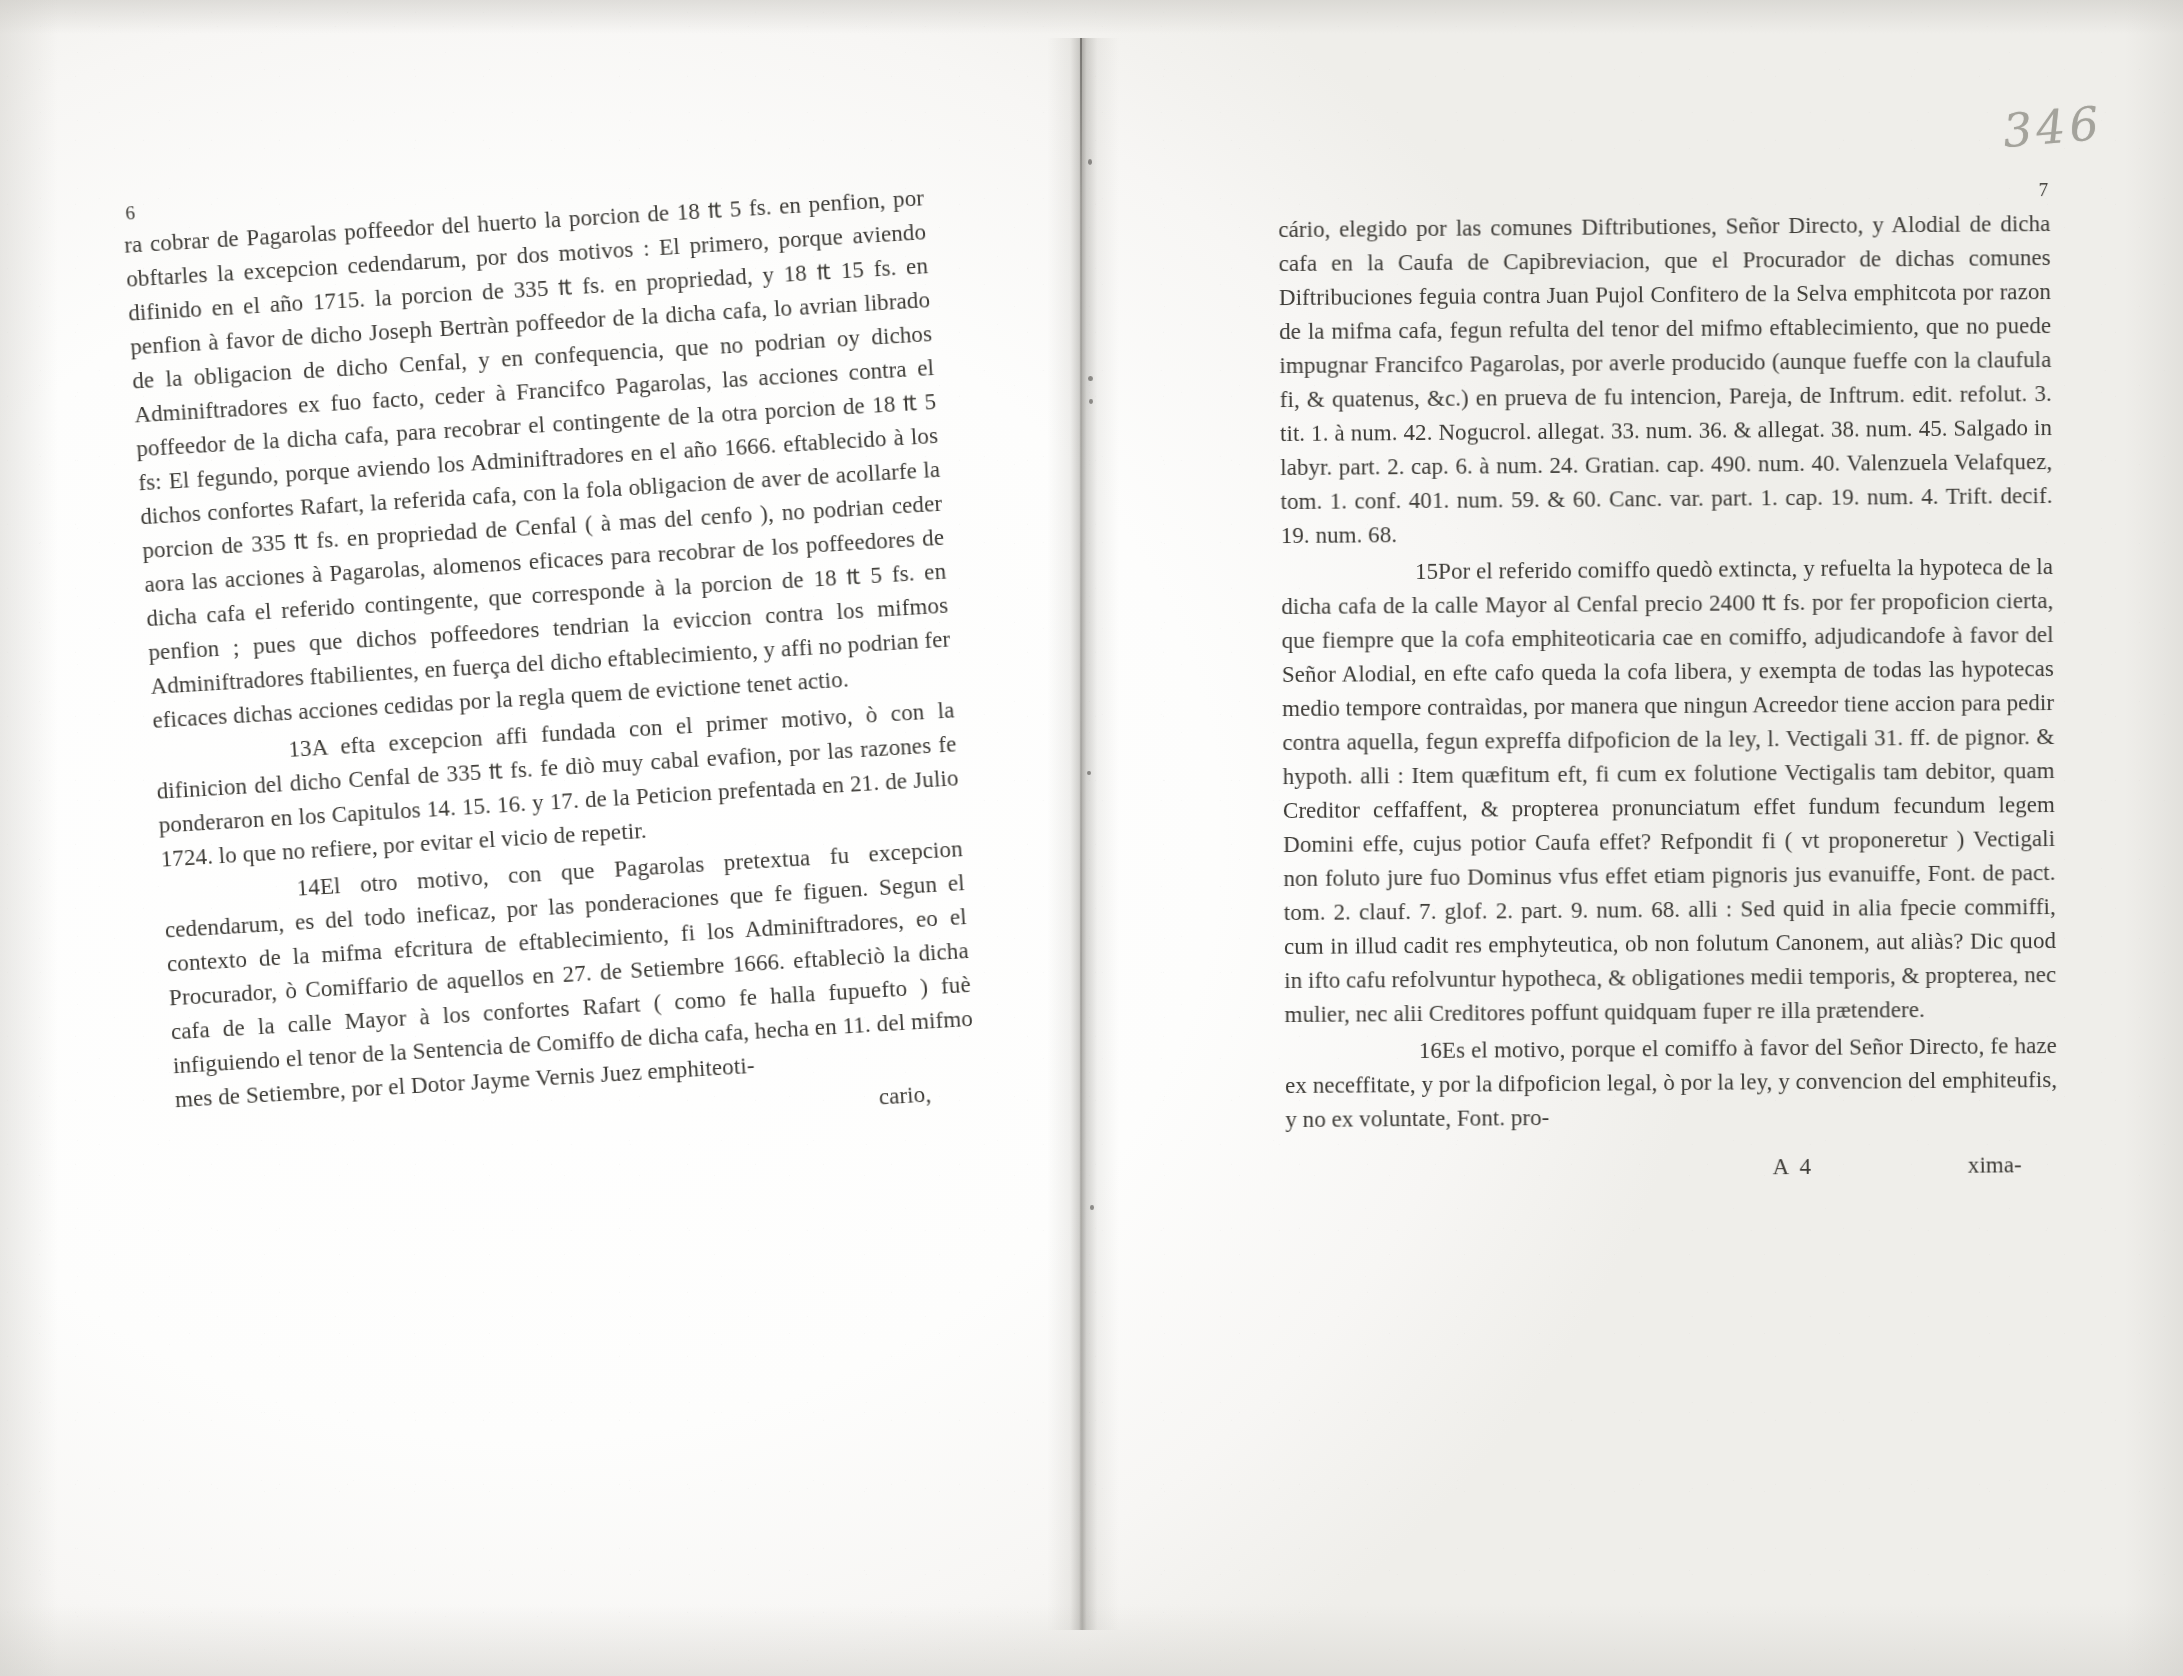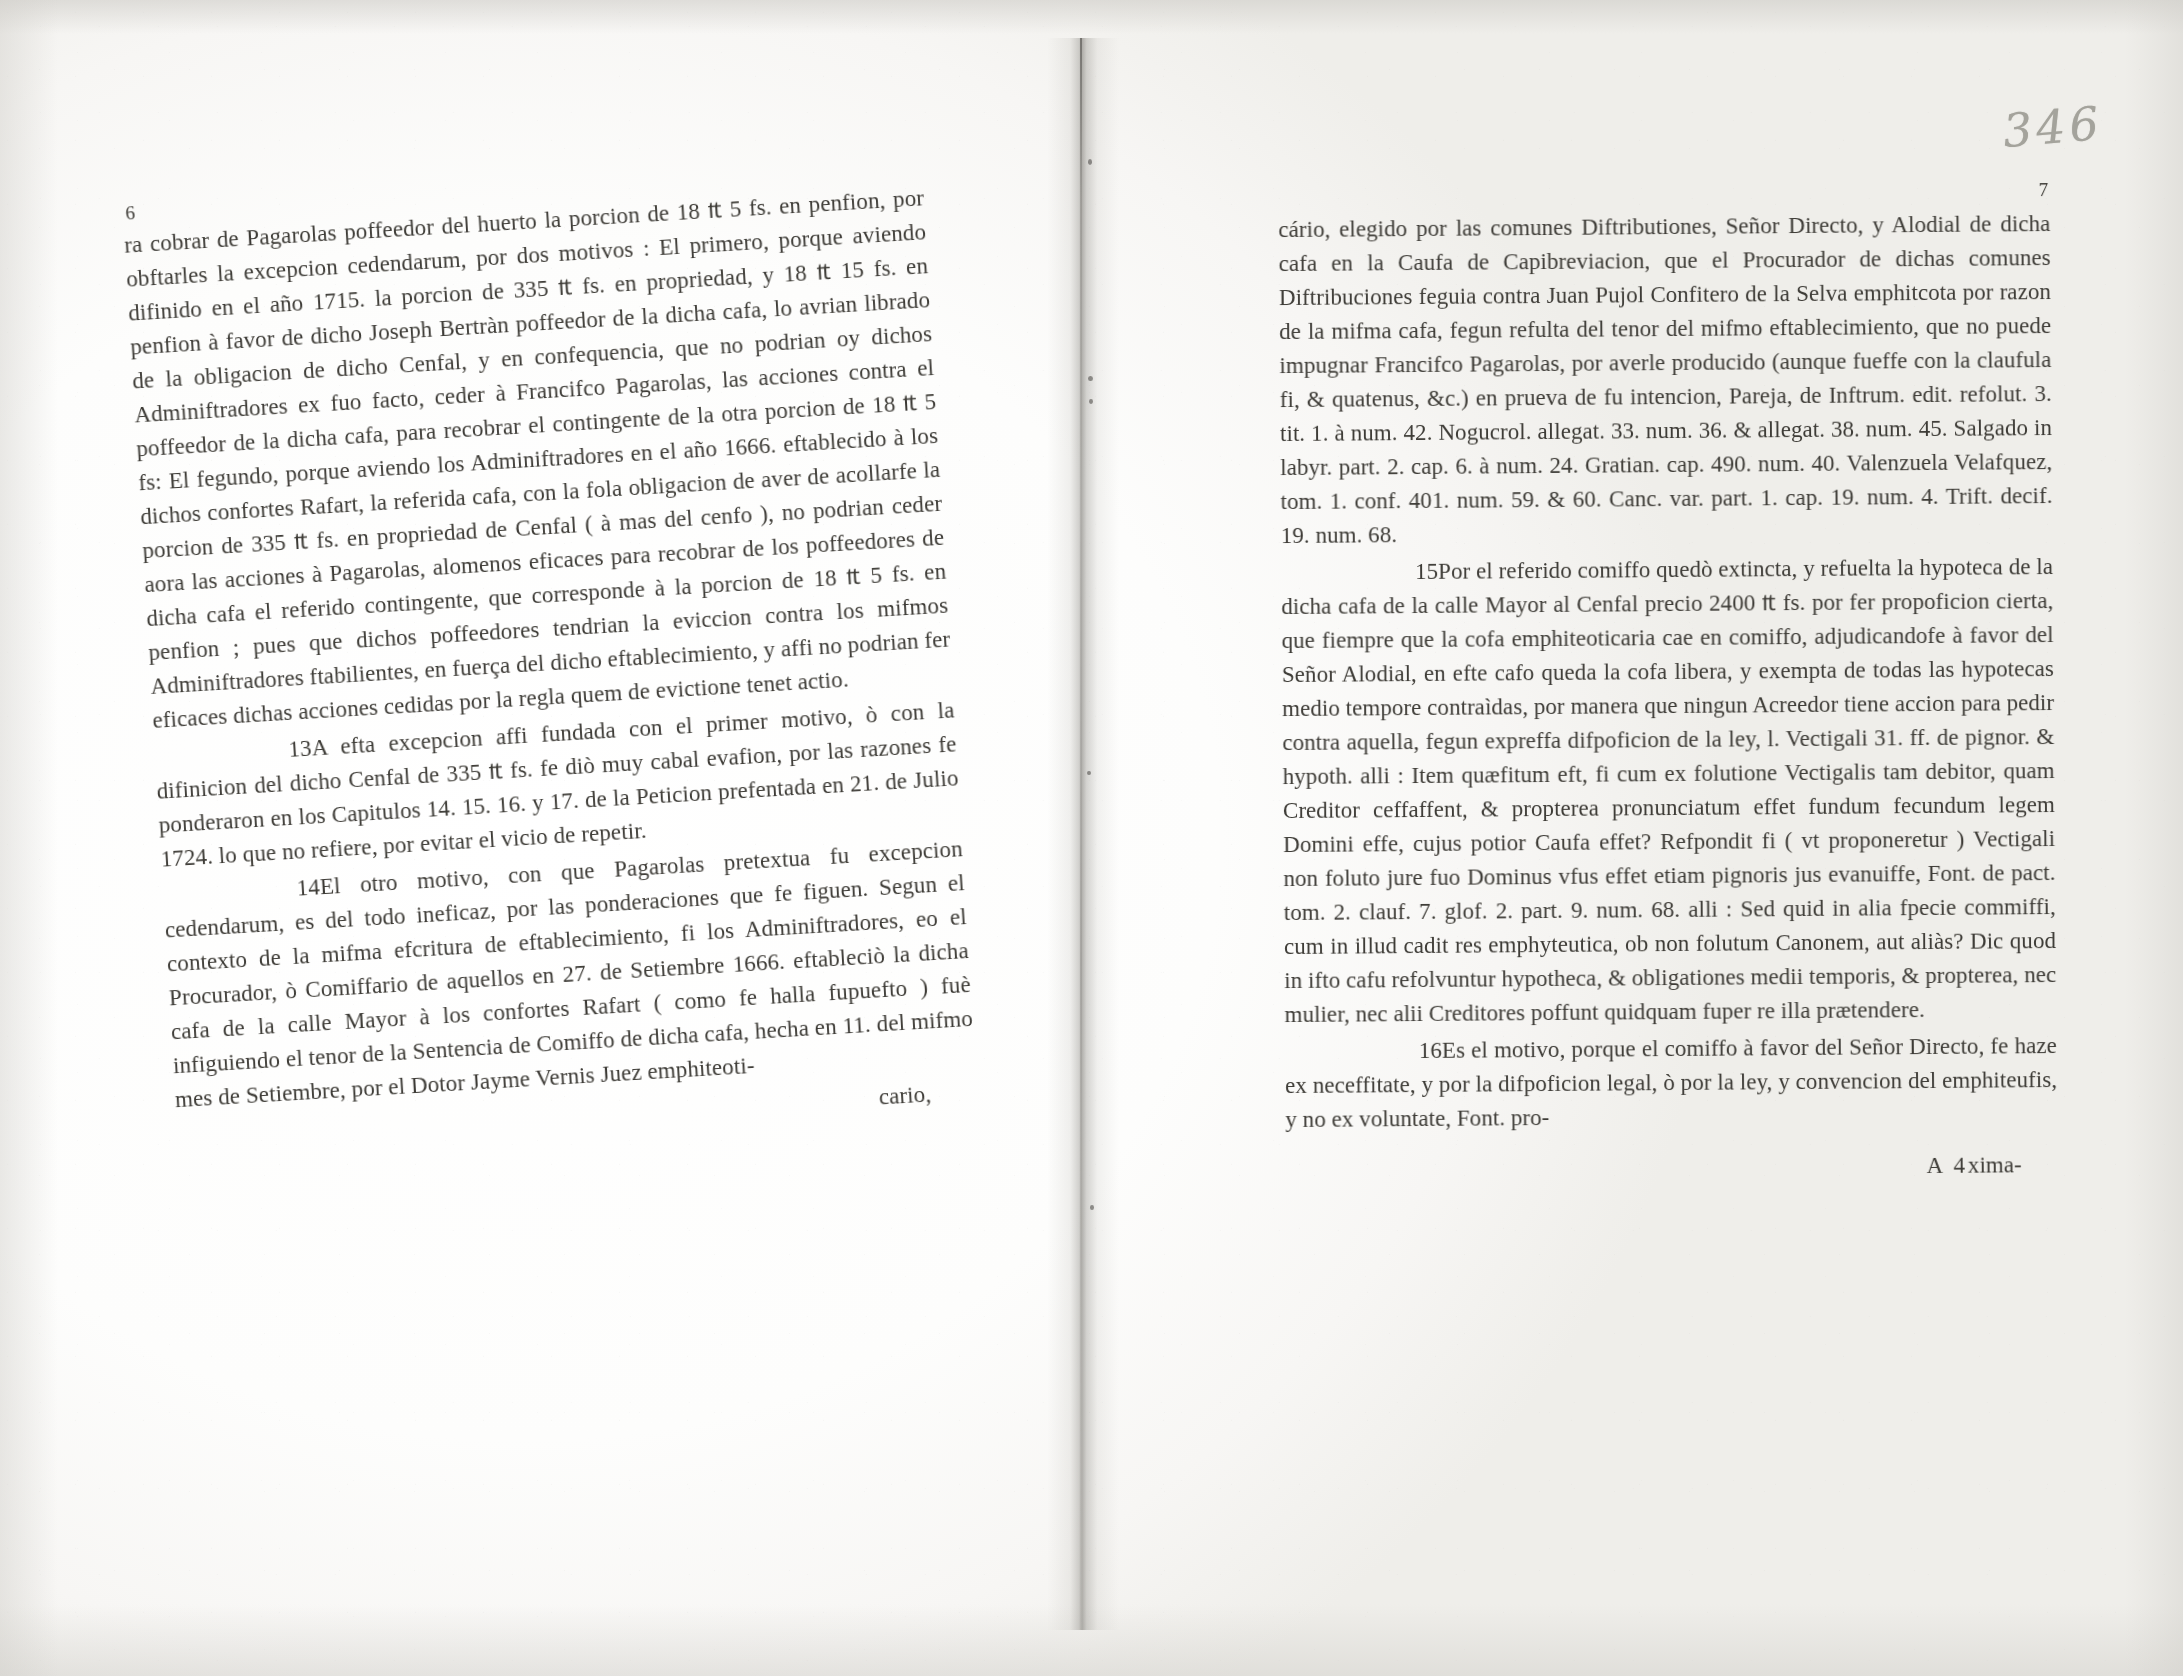--- a/index.html
+++ b/index.html
@@ -179,21 +179,21 @@
 
   
   .sig-row {
     margin-top: 17.4px;
     display: flex;
     justify-content: flex-end;
     align-items: baseline;
     font-size: 23px;
     color: #3d3b36;
   }
-  .sig-mark { letter-spacing: 2.9px; font-family: Liberation Serif, serif; }
+  .sig-mark { margin-right: 154px; letter-spacing: 2.9px; font-family: Liberation Serif, serif; }
   .sig-catch { padding-right: 36px; }
 
   
   .hand-number {
     position: absolute;
     right: 81px;
     top: 100px;
     font-size: 46px;
     color: #98978f;
     font-family: "DejaVu Serif", serif;

